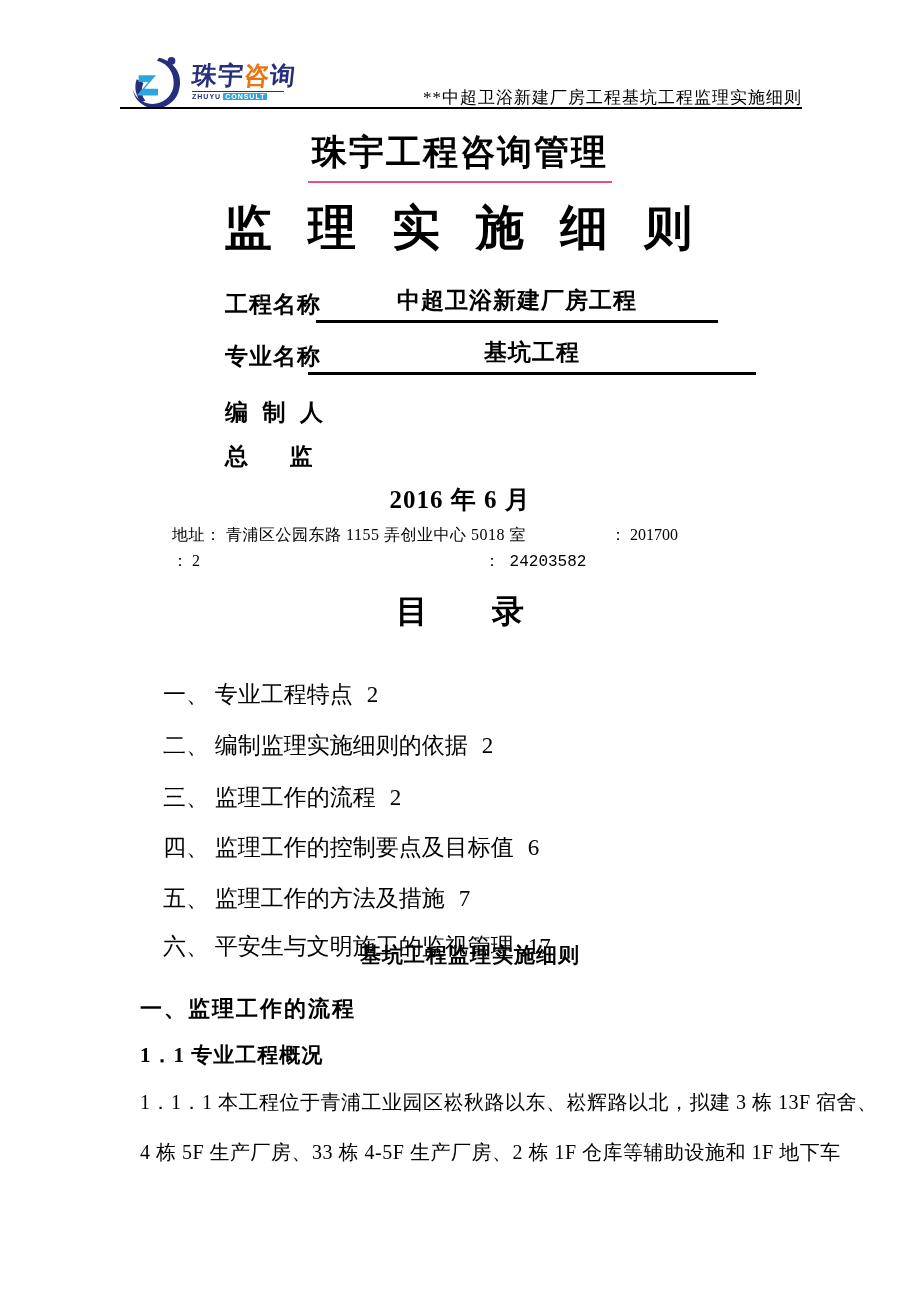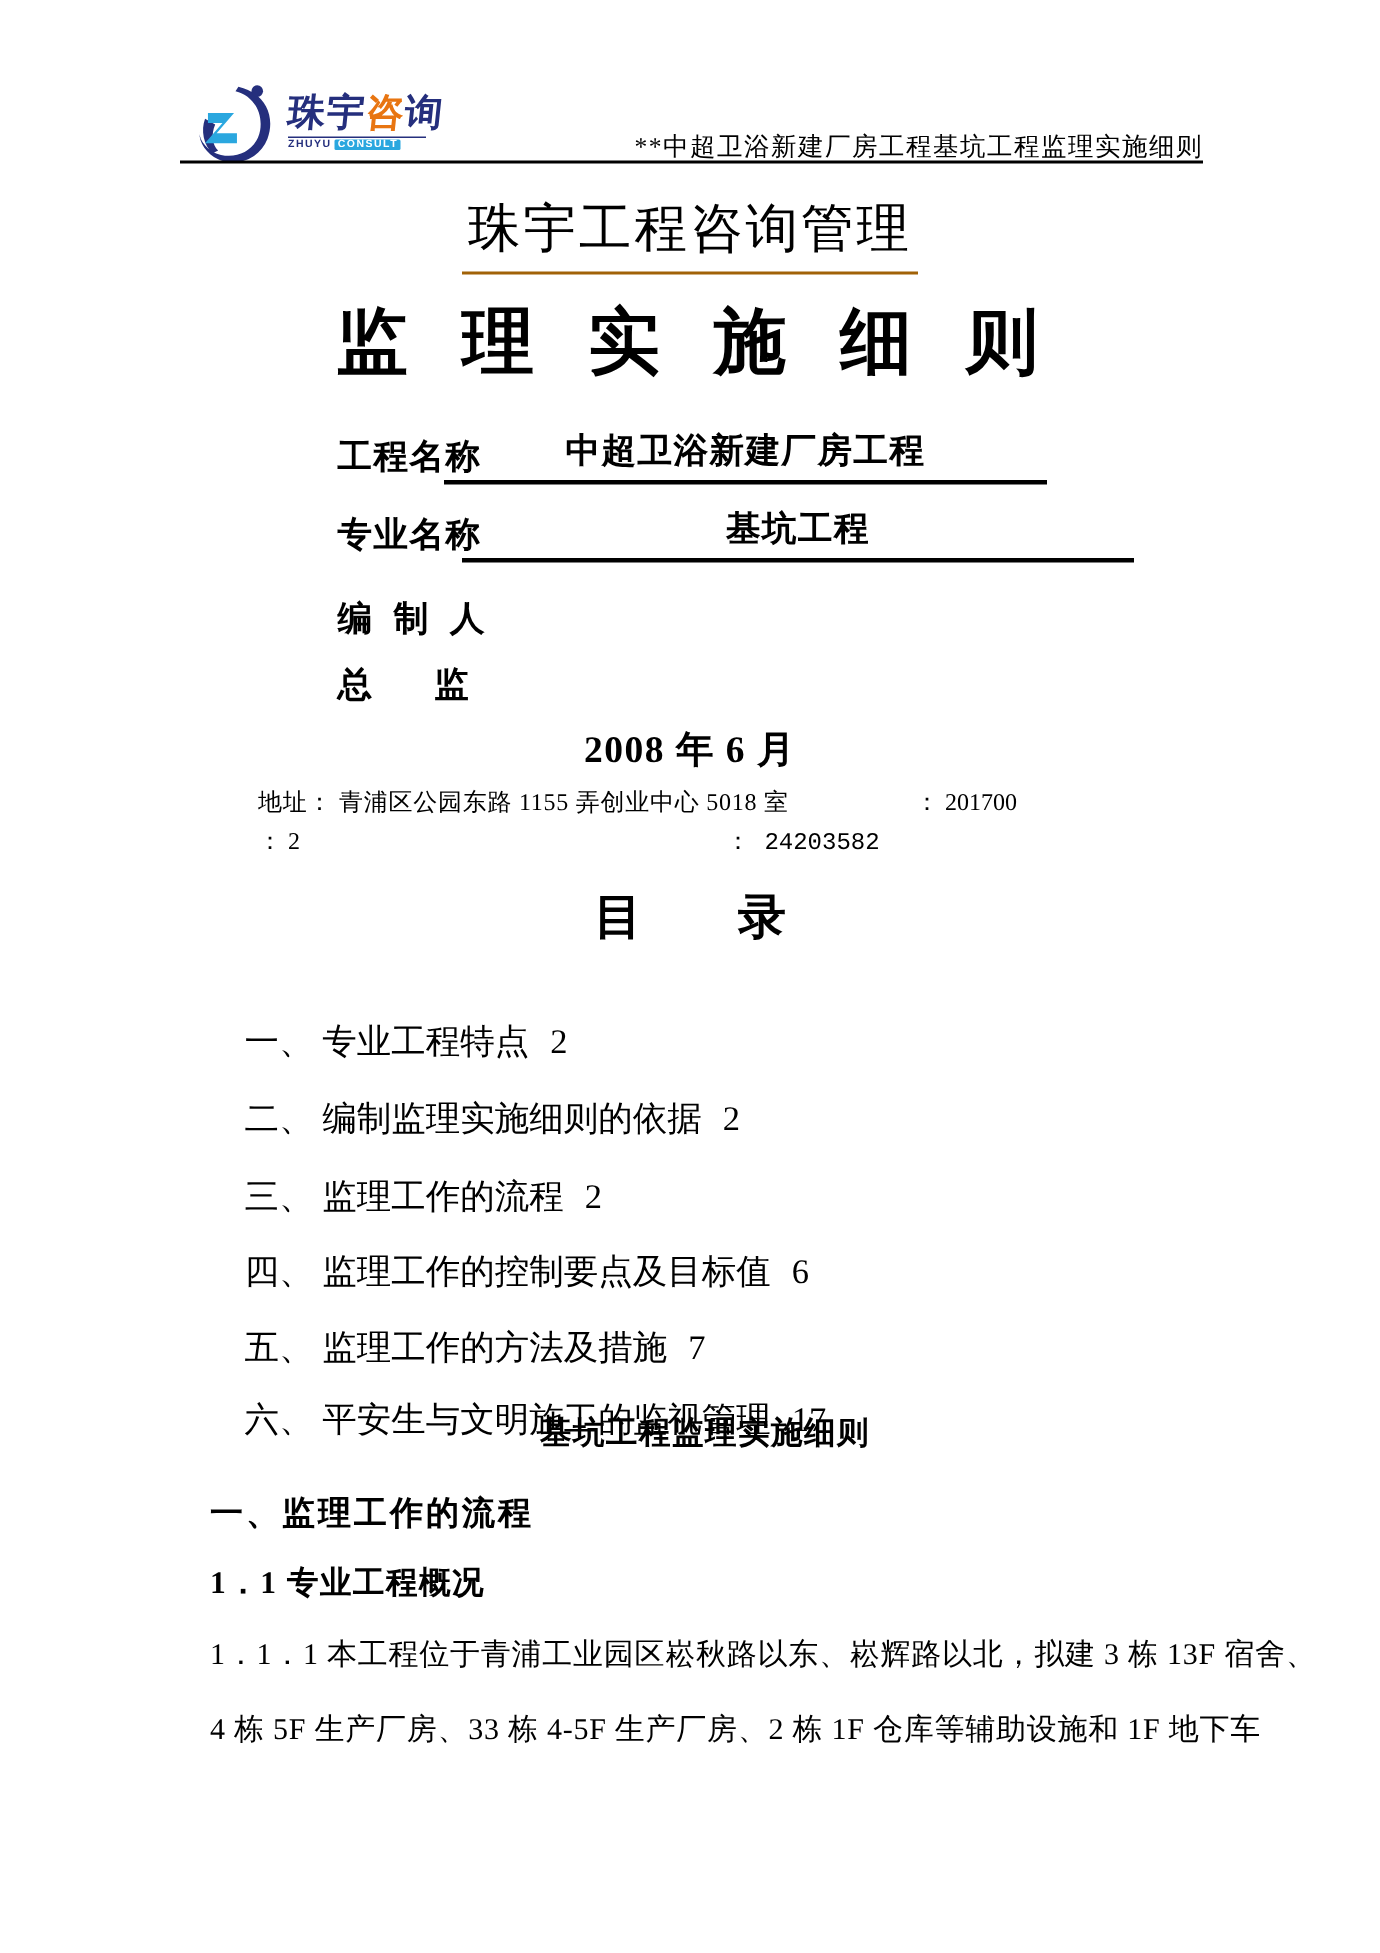--- a/index.html
+++ b/index.html
@@ -17,28 +17,28 @@
                transform:skewX(-6deg); white-space:nowrap; }
   .logo-sub { margin-top:1px; font-size:7px; font-family:"Liberation Sans","DejaVu Sans",sans-serif;
               font-weight:bold; letter-spacing:1px; display:flex; align-items:center; gap:2px;
               border-top:1px solid #252f7d; padding-top:1px; width:92px; }
   .logo-sub .consult { background:#2aa7df; color:#fff; padding:0 2px; border-radius:1px; }
   .doc-header-title { position:absolute; top:86px; right:118px; font-size:17px; letter-spacing:1px; }
   .header-rule { position:absolute; top:107px; left:120px; width:682px; border-top:2px solid #000; }
   
   .center-row { position:absolute; left:0; width:100%; text-align:center; }
   .company-title { top:129px; }
-  .company-title span { display:inline-block; font-size:35px; font-weight:normal;
-                        border-bottom:2px solid #a16207; padding:0 4px 5px; letter-spacing:2px;text-align:right; }
+  .company-title span { display:inline-block; font-size:35px; font-weight:bold;
+                        border-bottom:2px solid #ec4899; padding:0 4px 5px; letter-spacing:2px;text-align:right; }
   .main-title { top:196px; font-size:48px; font-weight:bold; white-space:pre; letter-spacing:4px; }
   .f-row { position:absolute; left:0; width:100%; height:40px; }
   .f-label { position:absolute; left:225px; font-size:23px; font-weight:bold; white-space:pre; letter-spacing:1px; }
   .f-line  { position:absolute; top:-4px; font-size:23px; font-weight:bold; text-align:center;
              border-bottom:3px solid #000; padding-bottom:4px; letter-spacing:1px; }
-  .row-project { top:289px; } .row-project .f-line { left:296px; width:402px; }
+  .row-project { top:289px; } .row-project .f-line { left:316px; width:402px; }
   .row-major   { top:341px; } .row-major   .f-line { left:308px; width:448px; }
   .row-editor  { top:397px; }
   .row-chief   { top:441px;padding-left:18px; }
   .date-row { top:483px; font-size:25px; font-weight:bold; white-space:pre; letter-spacing:1px; }
   .addr1 { position:absolute; top:525px; left:172px; font-size:16px; letter-spacing:0.5px; }
   .addr1-post { position:absolute; top:525px; left:610px; font-size:16px; }
   .addr2 { position:absolute; top:551px; left:172px; font-size:16px; }
   .addr2-right { position:absolute; top:551px; left:484px; font-size:16px;font-family:Liberation Mono, monospace; }
   
   .toc-title { top:590px; font-size:32px; font-weight:bold; white-space:pre; }
@@ -93,21 +93,21 @@
     <span class="f-label">专业名称</span>
     <span class="f-line">基坑工程</span>
   </div>
   <div class="f-row row-editor">
     <span class="f-label">编  制  人</span>
   </div>
   <div class="f-row row-chief">
     <span class="f-label">总      监</span>
   </div>
 
-  <div class="center-row date-row">2008 年 6 月</div>
+  <div class="center-row date-row">2016 年 6 月</div>
 
   <div class="addr1">地址： 青浦区公园东路 1155 弄创业中心 5018 室</div>
   <div class="addr1-post">： 201700</div>
   <div class="addr2">： 2</div>
   <div class="addr2-right">： 24203582</div>
 
   <div class="center-row toc-title">目        录</div>
 
   <div class="toc-item toc-1">
     <span>一、 专业工程特点</span><span class="toc-page">2</span>

